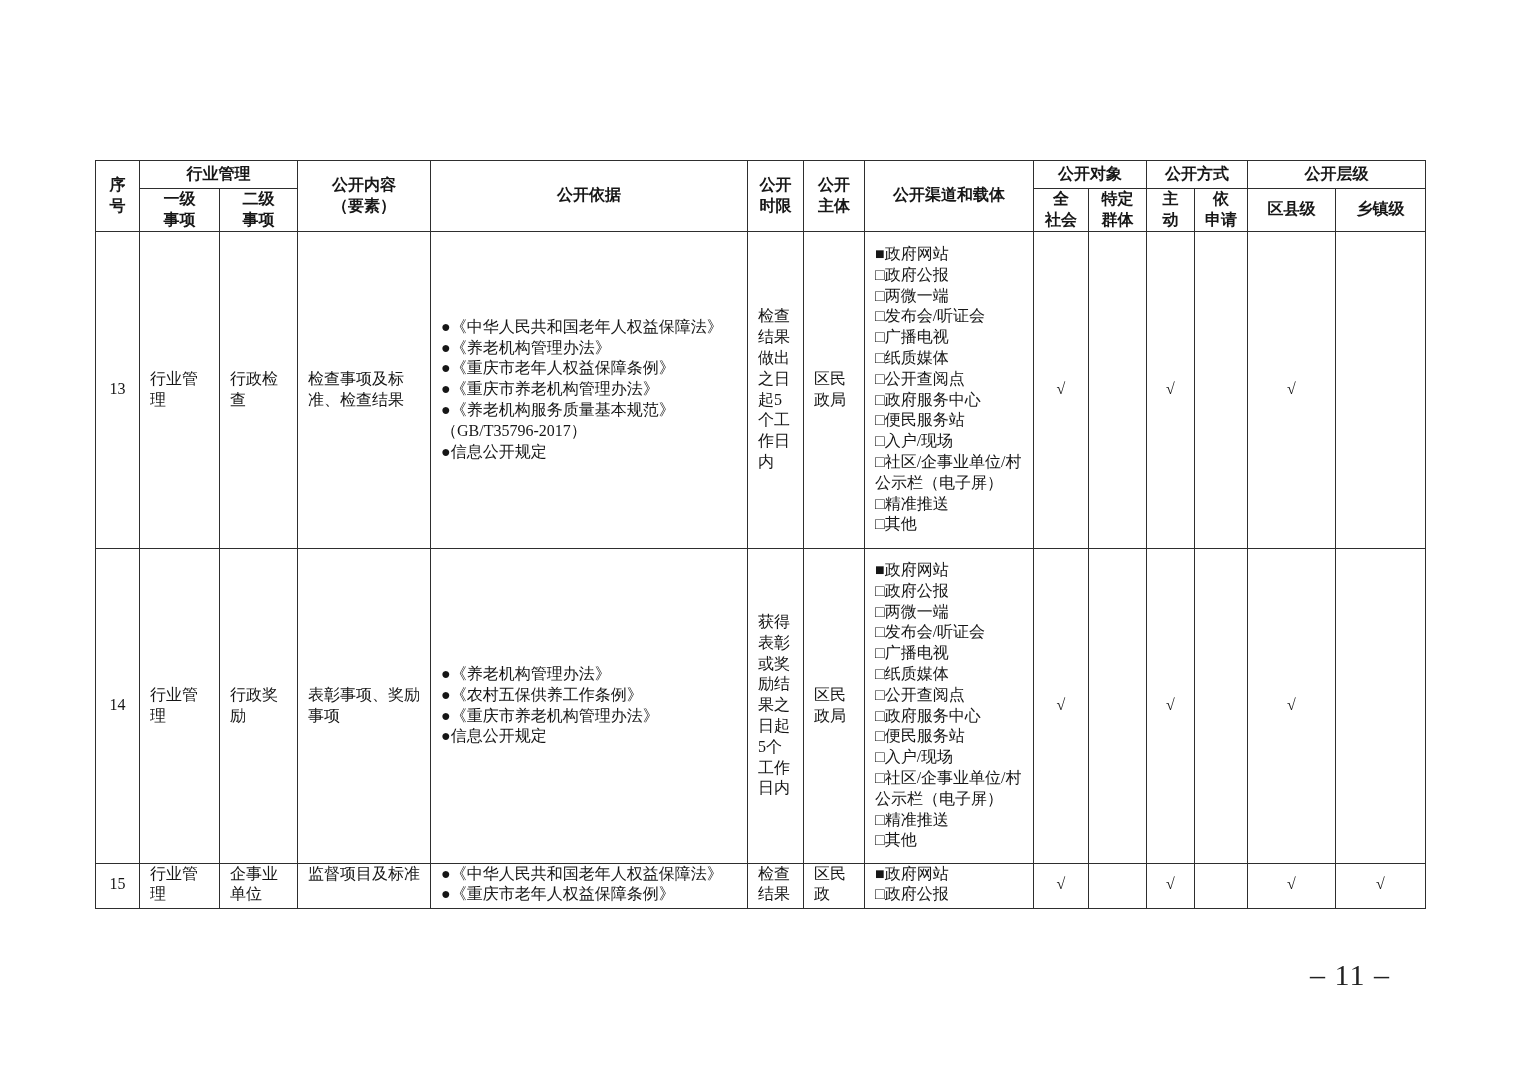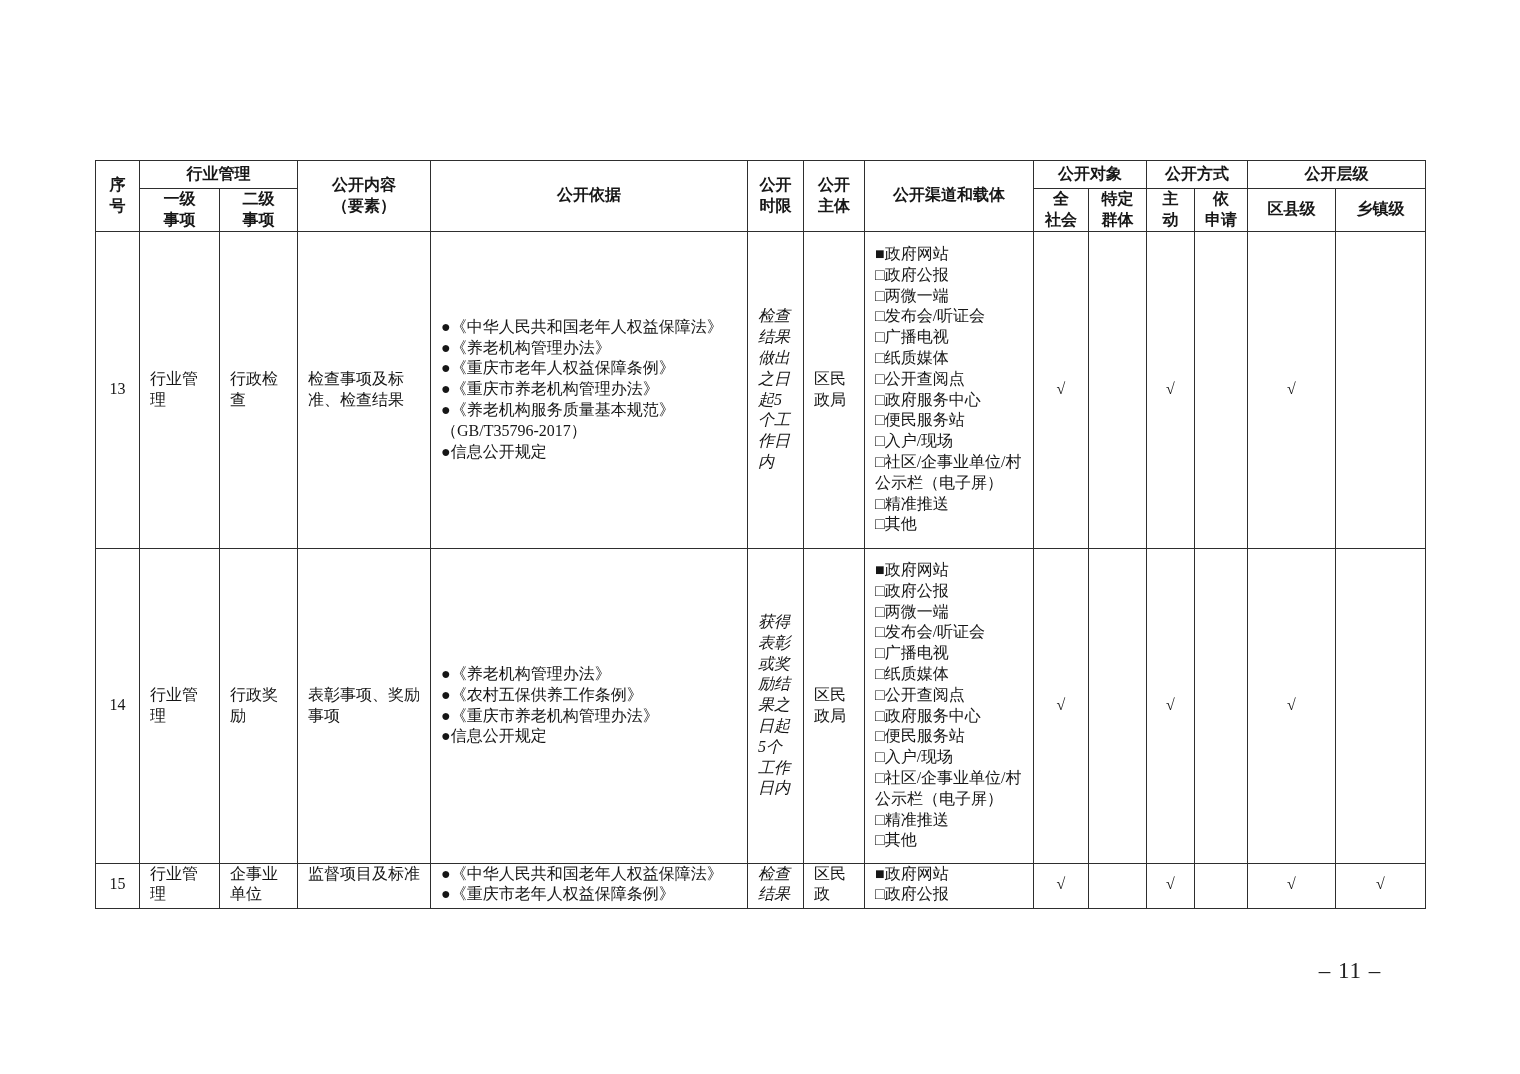--- a/index.html
+++ b/index.html
@@ -20,29 +20,29 @@
     padding:0 10px;
     font-weight:normal;
   }
   table.disclosure th{
     font-weight:bold;text-align:center;white-space:pre-line;
     padding:0 1px;
   }
   td.c-center{text-align:center;}
   td.c-pad{padding:0 9px;}
   td.c-basis{padding:0 4px 0 7px;text-align:left;}
-  td.c-time{padding:0 8px;font-style:italic;}
+  td.c-time{padding:0 8px;}
   td.c-subject{padding:0 8px;font-family:Liberation Serif, serif;}
   td.c-channels{vertical-align:top;padding:2px 20px 0 7px;text-align:left;}
   tr.partial td{vertical-align:top;}
   .clip{height:42px;overflow:hidden;}
   .clip-mid{height:42px;overflow:hidden;display:flex;align-items:center;justify-content:center;text-align:center;}
   .page-number{
     position:absolute;left:1290px;top:958px;width:120px;
-    font-size:23px;letter-spacing:1px;text-align:center;color:#222;
+    font-size:30px;letter-spacing:1px;text-align:center;color:#222;
   }
 </style>
 </head>
 <body>
 
 <table class="disclosure">
   <colgroup>
     <col style="width:44px">
       <col style="width:80px">
       <col style="width:78px">

